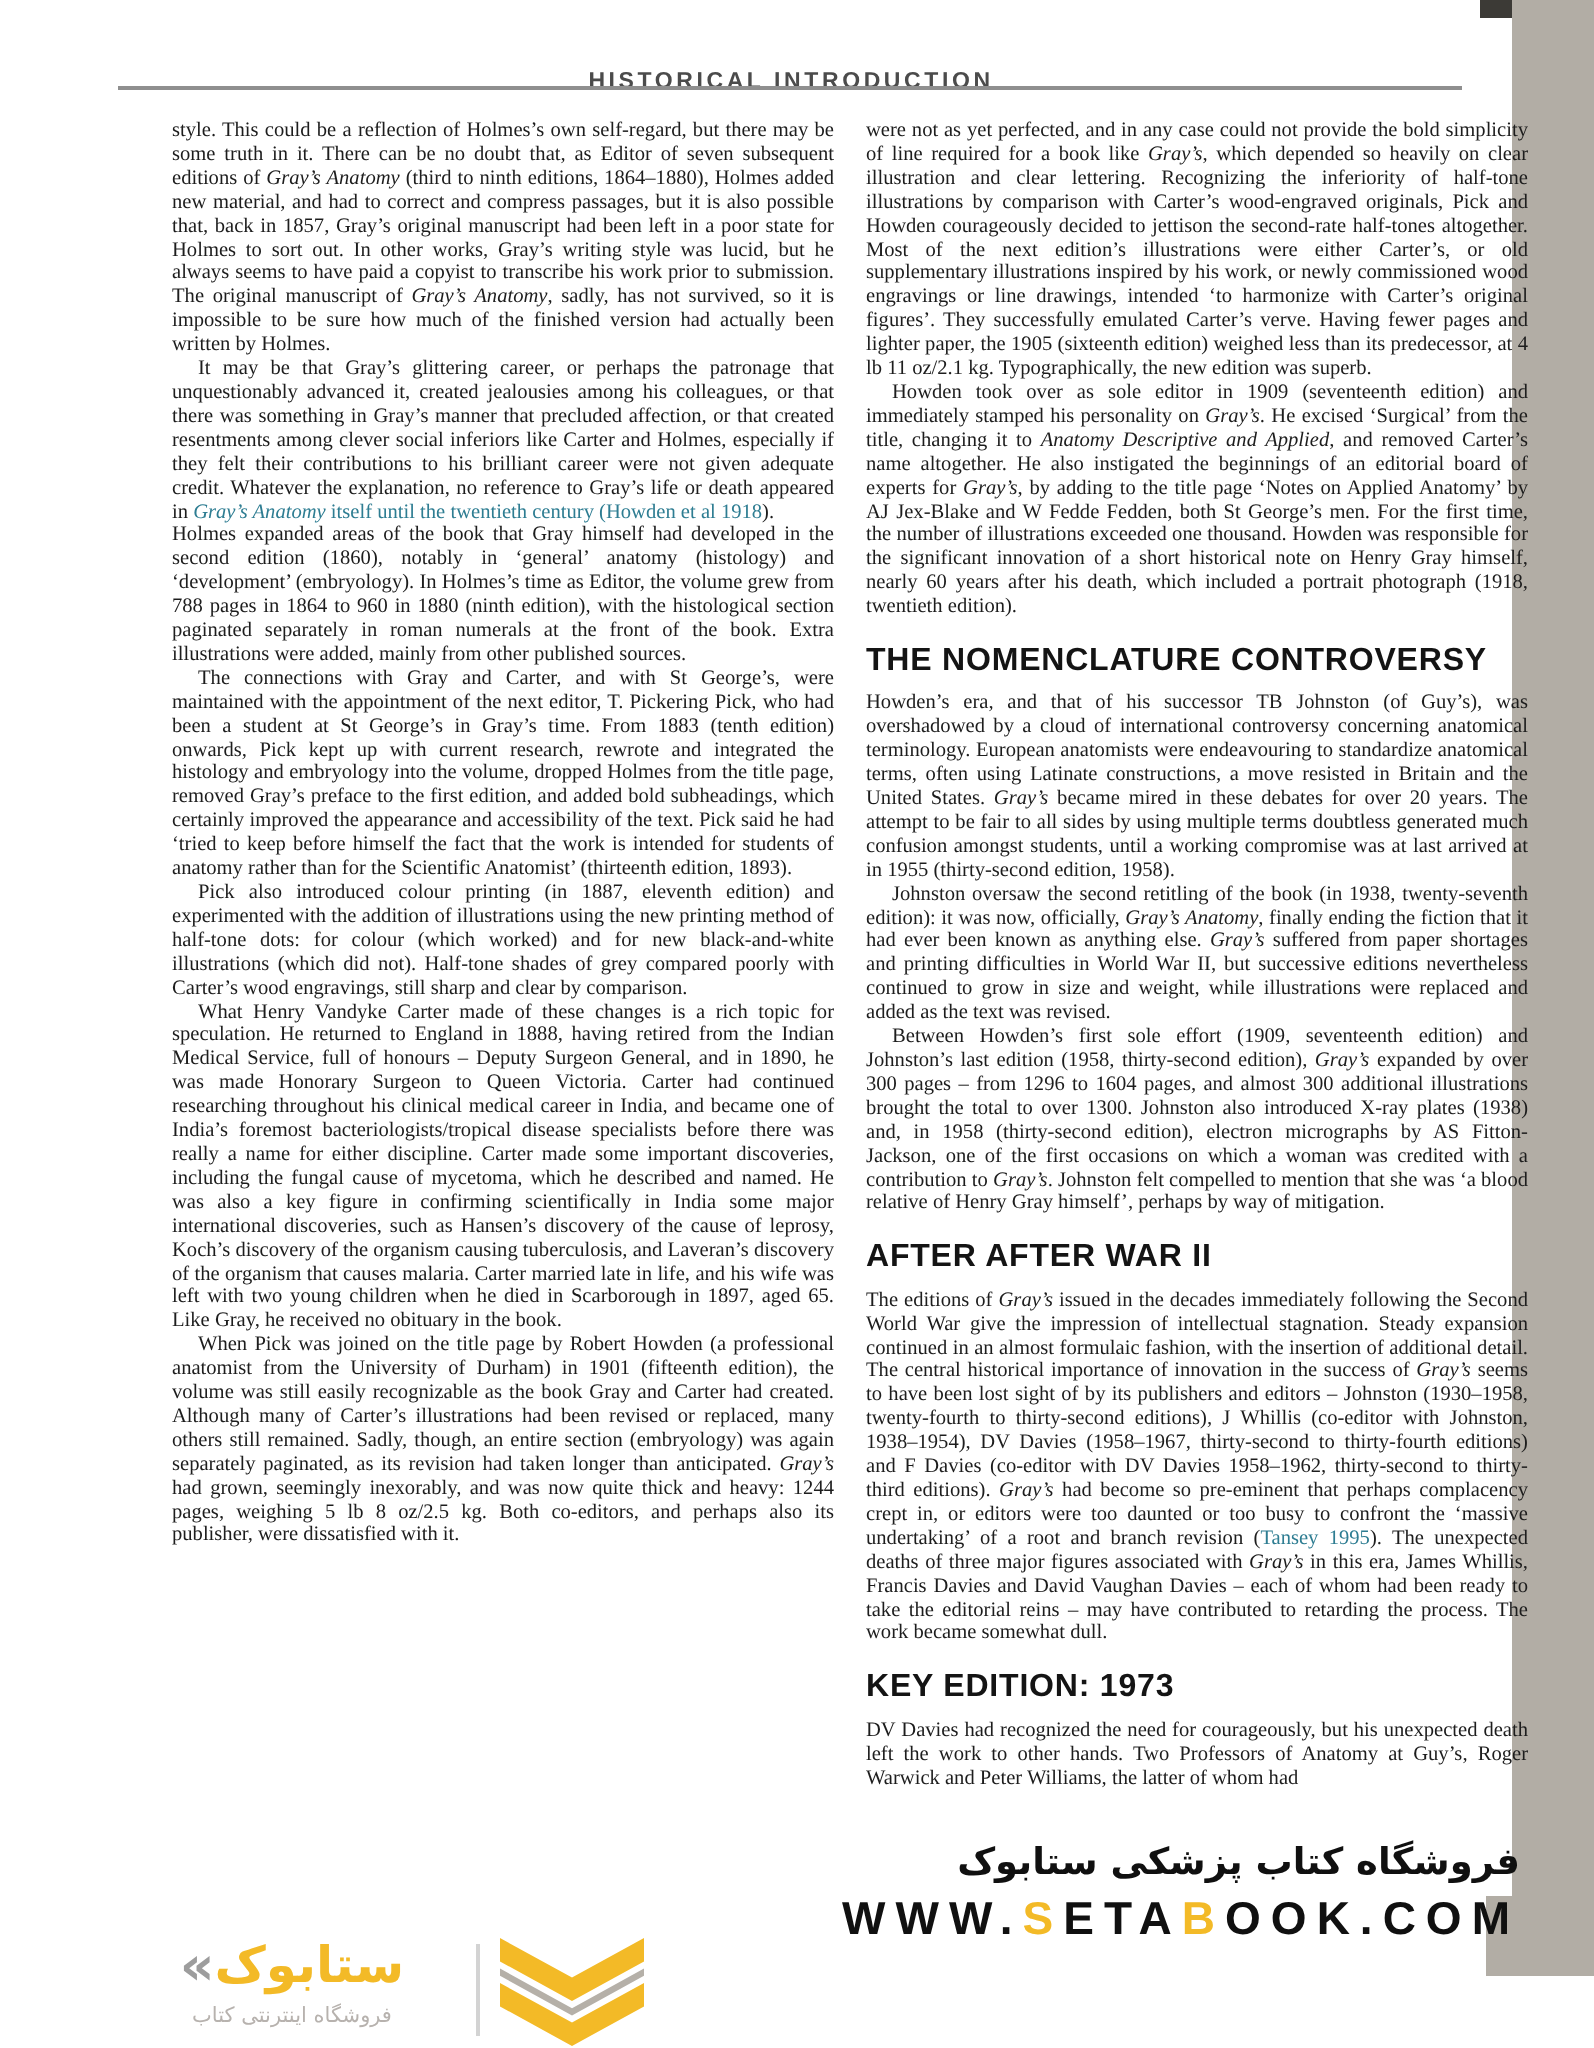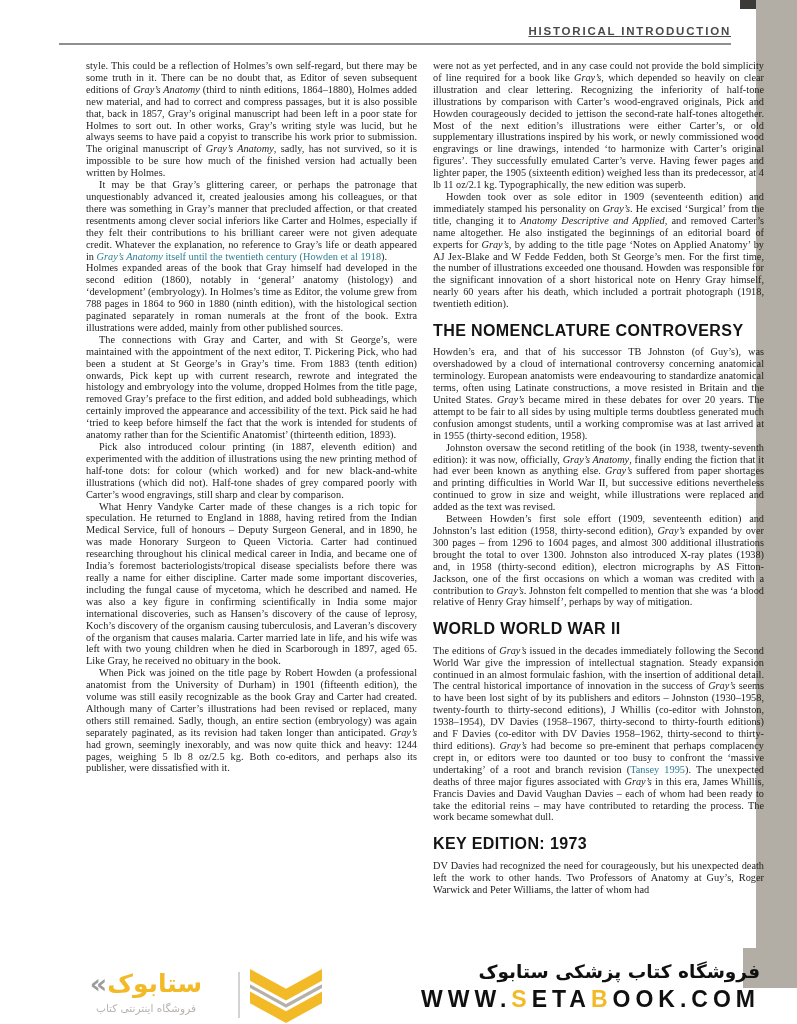--- a/index.html
+++ b/index.html
@@ -3,44 +3,44 @@
 <meta charset="utf-8">
 <style>
   html,body{margin:0;padding:0;background:#fff;}
   .page{position:relative;width:797px;height:1024px;background:#ffffff;overflow:hidden;
         font-family:"Liberation Serif",serif;}
   
   .side-band{position:absolute;top:0;right:0;width:41px;height:948px;background:#b2ada5;}
   .side-tab{position:absolute;top:948px;right:0;width:54px;height:40px;background:#b2ada5;}
   .corner-mark{position:absolute;top:0;right:41px;width:16px;height:9px;background:#3c3a36;}
   
-  .running-head{position:absolute;top:25px;left:60px;width:671px;text-align:right;
+  .running-head{position:absolute;top:35px;left:60px;width:671px;text-align:center;
         font-family:"Liberation Sans",sans-serif;font-size:11.5px;font-weight:bold;
-        letter-spacing:1.8px;color:#4b4b4b;text-decoration:underline;}
+        letter-spacing:1.8px;color:#4b4b4b;}
   .rule{position:absolute;top:43px;left:59px;width:672px;height:2px;background:#8f8f8f;}
   
   .columns{position:absolute;top:60px;left:60px;width:678px;display:flex;gap:16px;margin-left:26px;}
   .col{width:331px;}
   .col p{margin:0;font-size:10.3px;line-height:11.9px;text-align:justify;color:#1d1d1d;
         hyphens:auto;-webkit-hyphens:auto;}
   .col p.ind{text-indent:13px;}
   .h2{font-family:"Liberation Sans",sans-serif;font-weight:bold;font-size:16px;
         letter-spacing:0.4px;color:#141414;margin:12px 0 6px 0;line-height:1.15;}
   .col > .h2:first-child{margin-top:0;}
   .it{font-style:italic;}
   .cite{color:#2e7d92;}
   
   .logo-block{position:absolute;left:62px;top:969px;width:168px;text-align:center;}
   .wordmark{font-family:"DejaVu Sans",sans-serif;font-weight:bold;font-size:25px;
         line-height:1.1;color:#f3ba27;white-space:nowrap;}
   .wordmark .mark{color:#9d9d9d;font-size:27px;vertical-align:-1px;}
   .tagline{font-family:"DejaVu Sans",sans-serif;font-size:10.5px;color:#b7b2ae;margin-top:3px;}
   .v-divider{position:absolute;left:238px;top:972px;width:2px;height:46px;background:#d3d3d3;}
   .chevron{position:absolute;left:250px;top:968px;}
-  .footer-right{position:absolute;right:37px;top:960px;text-align:right;}
+  .footer-right{position:absolute;right:37px;top:920px;text-align:right;}
   .fa-line{font-family:"DejaVu Sans",sans-serif;font-size:18.5px;font-weight:bold;color:#101010;
         line-height:1.3;}
   .url{font-family:"Liberation Sans",sans-serif;font-weight:bold;font-size:23px;
         letter-spacing:5px;color:#101010;margin-top:2px;white-space:nowrap;}
   .url .yl{color:#f3ba27;}
 </style>
 </head>
 <body>
 
 <div class="page">
@@ -62,21 +62,21 @@
         <p class="ind"><span>What Henry Vandyke Carter made of these changes is a rich topic for speculation. He returned to England in 1888, having retired from the Indian Medical Service, full of honours – Deputy Surgeon General, and in 1890, he was made Honorary Surgeon to Queen Victoria. Carter had continued researching throughout his clinical medical career in India, and became one of India’s foremost bacteriologists/tropical disease specialists before there was really a name for either discipline. Carter made some important discoveries, including the fungal cause of mycetoma, which he described and named. He was also a key figure in confirming scientifically in India some major international discoveries, such as Hansen’s discovery of the cause of leprosy, Koch’s discovery of the organism causing tuberculosis, and Laveran’s discovery of the organism that causes malaria. Carter married late in life, and his wife was left with two young children when he died in Scarborough in 1897, aged 65. Like Gray, he received no obituary in the book.</span></p>
         <p class="ind"><span>When Pick was joined on the title page by Robert Howden (a professional anatomist from the University of Durham) in 1901 (fifteenth edition), the volume was still easily recognizable as the book Gray and Carter had created. Although many of Carter’s illustrations had been revised or replaced, many others still remained. Sadly, though, an entire section (embryology) was again separately paginated, as its revision had taken longer than anticipated. </span><span class="it">Gray’s</span><span> had grown, seemingly inexorably, and was now quite thick and heavy: 1244 pages, weighing 5 lb 8 oz/2.5 kg. Both co-editors, and perhaps also its publisher, were dissatisfied with it.</span></p>
       </div>
     <div class="col">
         <p><span>were not as yet perfected, and in any case could not provide the bold simplicity of line required for a book like </span><span class="it">Gray’s</span><span>, which depended so heavily on clear illustration and clear lettering. Recognizing the inferiority of half-tone illustrations by comparison with Carter’s wood-engraved originals, Pick and Howden courageously decided to jettison the second-rate half-tones altogether. Most of the next edition’s illustrations were either Carter’s, or old supplementary illustrations inspired by his work, or newly commissioned wood engravings or line drawings, intended ‘to harmonize with Carter’s original figures’. They successfully emulated Carter’s verve. Having fewer pages and lighter paper, the 1905 (sixteenth edition) weighed less than its predecessor, at 4 lb 11 oz/2.1 kg. Typographically, the new edition was superb.</span></p>
         <p class="ind"><span>Howden took over as sole editor in 1909 (seventeenth edition) and immediately stamped his personality on </span><span class="it">Gray’s</span><span>. He excised ‘Surgical’ from the title, changing it to </span><span class="it">Anatomy Descriptive and Applied</span><span>, and removed Carter’s name altogether. He also instigated the beginnings of an editorial board of experts for </span><span class="it">Gray’s</span><span>, by adding to the title page ‘Notes on Applied Anatomy’ by AJ Jex-Blake and W Fedde Fedden, both St George’s men. For the first time, the number of illustrations exceeded one thousand. Howden was responsible for the significant innovation of a short historical note on Henry Gray himself, nearly 60 years after his death, which included a portrait photograph (1918, twentieth edition).</span></p>
         <div class="h2">THE NOMENCLATURE CONTROVERSY</div>
         <p><span>Howden’s era, and that of his successor TB Johnston (of Guy’s), was overshadowed by a cloud of international controversy concerning anatomical terminology. European anatomists were endeavouring to standardize anatomical terms, often using Latinate constructions, a move resisted in Britain and the United States. </span><span class="it">Gray’s</span><span> became mired in these debates for over 20 years. The attempt to be fair to all sides by using multiple terms doubtless generated much confusion amongst students, until a working compromise was at last arrived at in 1955 (thirty-second edition, 1958).</span></p>
         <p class="ind"><span>Johnston oversaw the second retitling of the book (in 1938, twenty-seventh edition): it was now, officially, </span><span class="it">Gray’s Anatomy</span><span>, finally ending the fiction that it had ever been known as anything else. </span><span class="it">Gray’s</span><span> suffered from paper shortages and printing difficulties in World War II, but successive editions nevertheless continued to grow in size and weight, while illustrations were replaced and added as the text was revised.</span></p>
         <p class="ind"><span>Between Howden’s first sole effort (1909, seventeenth edition) and Johnston’s last edition (1958, thirty-second edition), </span><span class="it">Gray’s</span><span> expanded by over 300 pages – from 1296 to 1604 pages, and almost 300 additional illustrations brought the total to over 1300. Johnston also introduced X-ray plates (1938) and, in 1958 (thirty-second edition), electron micrographs by AS Fitton-Jackson, one of the first occasions on which a woman was credited with a contribution to </span><span class="it">Gray’s</span><span>. Johnston felt compelled to mention that she was ‘a blood relative of Henry Gray himself’, perhaps by way of mitigation.</span></p>
-        <div class="h2">WORLD WORLD WAR II</div>
+        <div class="h2">AFTER AFTER WAR II</div>
         <p><span>The editions of </span><span class="it">Gray’s</span><span> issued in the decades immediately following the Second World War give the impression of intellectual stagnation. Steady expansion continued in an almost formulaic fashion, with the insertion of additional detail. The central historical importance of innovation in the success of </span><span class="it">Gray’s</span><span> seems to have been lost sight of by its publishers and editors – Johnston (1930–1958, twenty-fourth to thirty-second editions), J Whillis (co-editor with Johnston, 1938–1954), DV Davies (1958–1967, thirty-second to thirty-fourth editions) and F Davies (co-editor with DV Davies 1958–1962, thirty-second to thirty-third editions). </span><span class="it">Gray’s</span><span> had become so pre-eminent that perhaps complacency crept in, or editors were too daunted or too busy to confront the ‘massive undertaking’ of a root and branch revision (</span><span class="cite">Tansey 1995</span><span>). The unexpected deaths of three major figures associated with </span><span class="it">Gray’s</span><span> in this era, James Whillis, Francis Davies and David Vaughan Davies – each of whom had been ready to take the editorial reins – may have contributed to retarding the process. The work became somewhat dull.</span></p>
         <div class="h2">KEY EDITION: 1973</div>
         <p><span>DV Davies had recognized the need for courageously, but his unexpected death left the work to other hands. Two Professors of Anatomy at Guy’s, Roger Warwick and Peter Williams, the latter of whom had</span></p>
       </div>
   </div>
 
   <div class="logo-block">
     <div class="wordmark"><span class="mark">«</span><span dir="rtl">ستابوک</span></div>
     <div class="tagline" dir="rtl">فروشگاه اینترنتی کتاب</div>
   </div>

